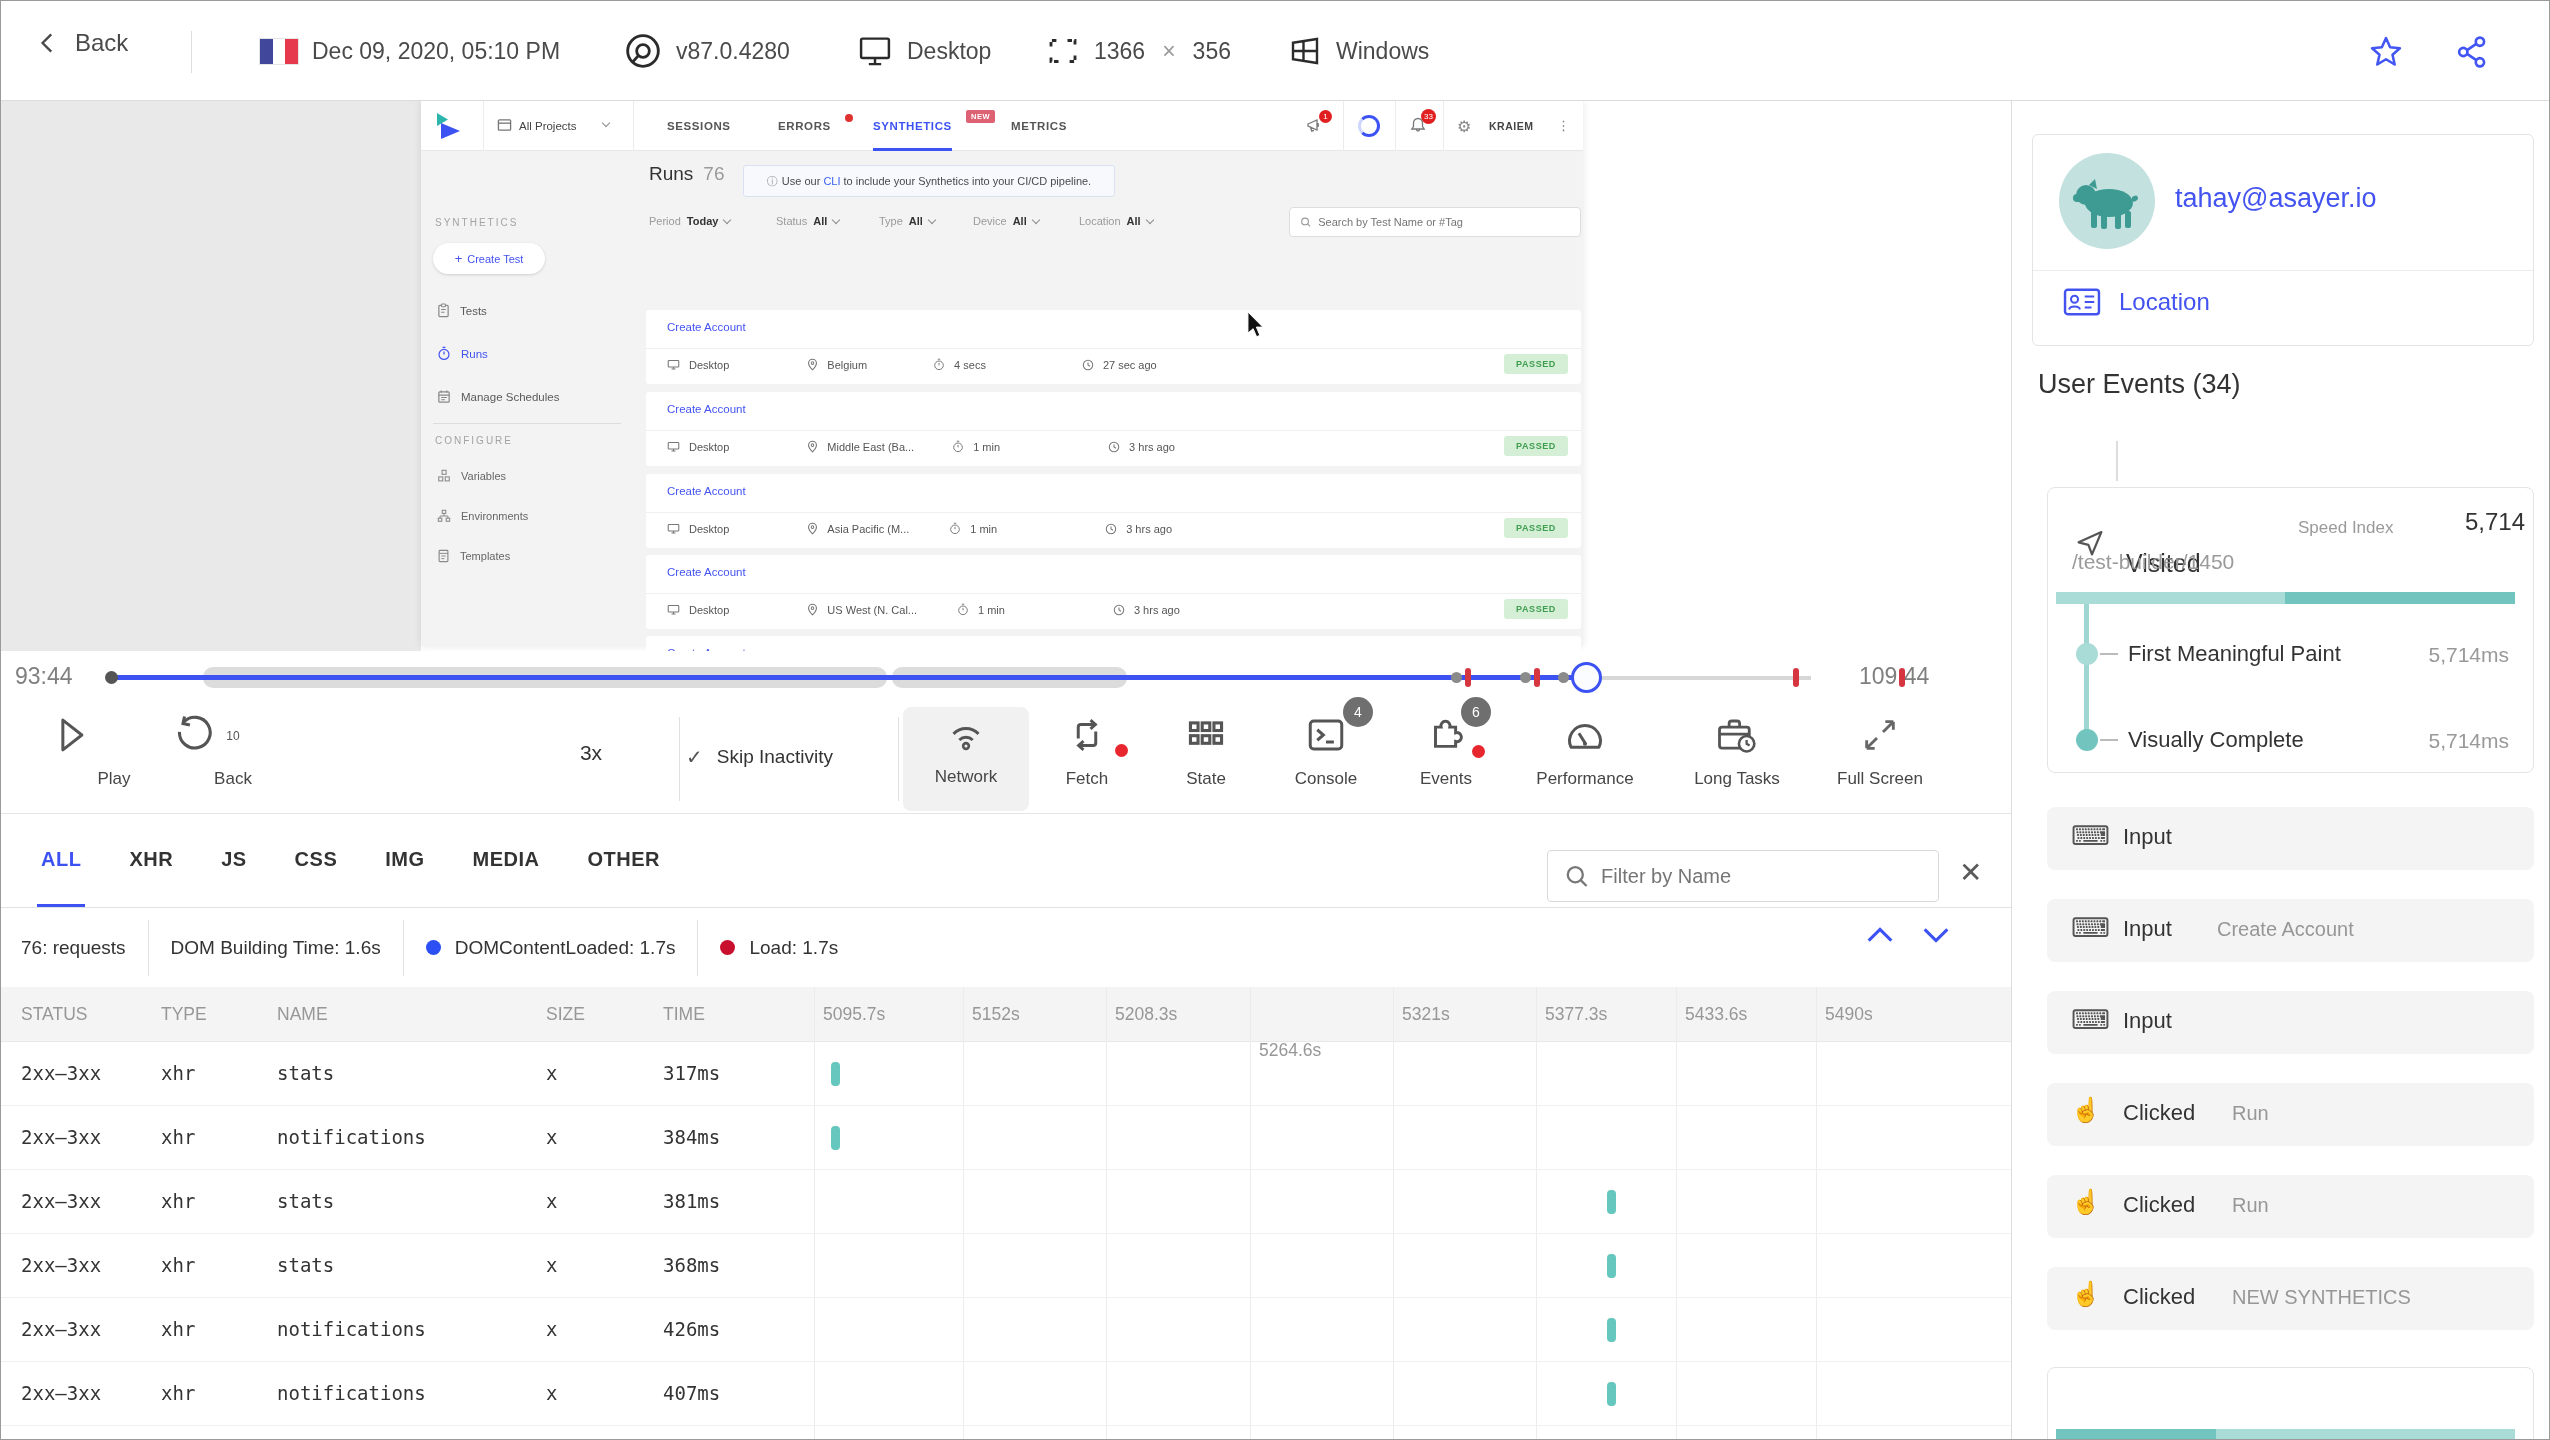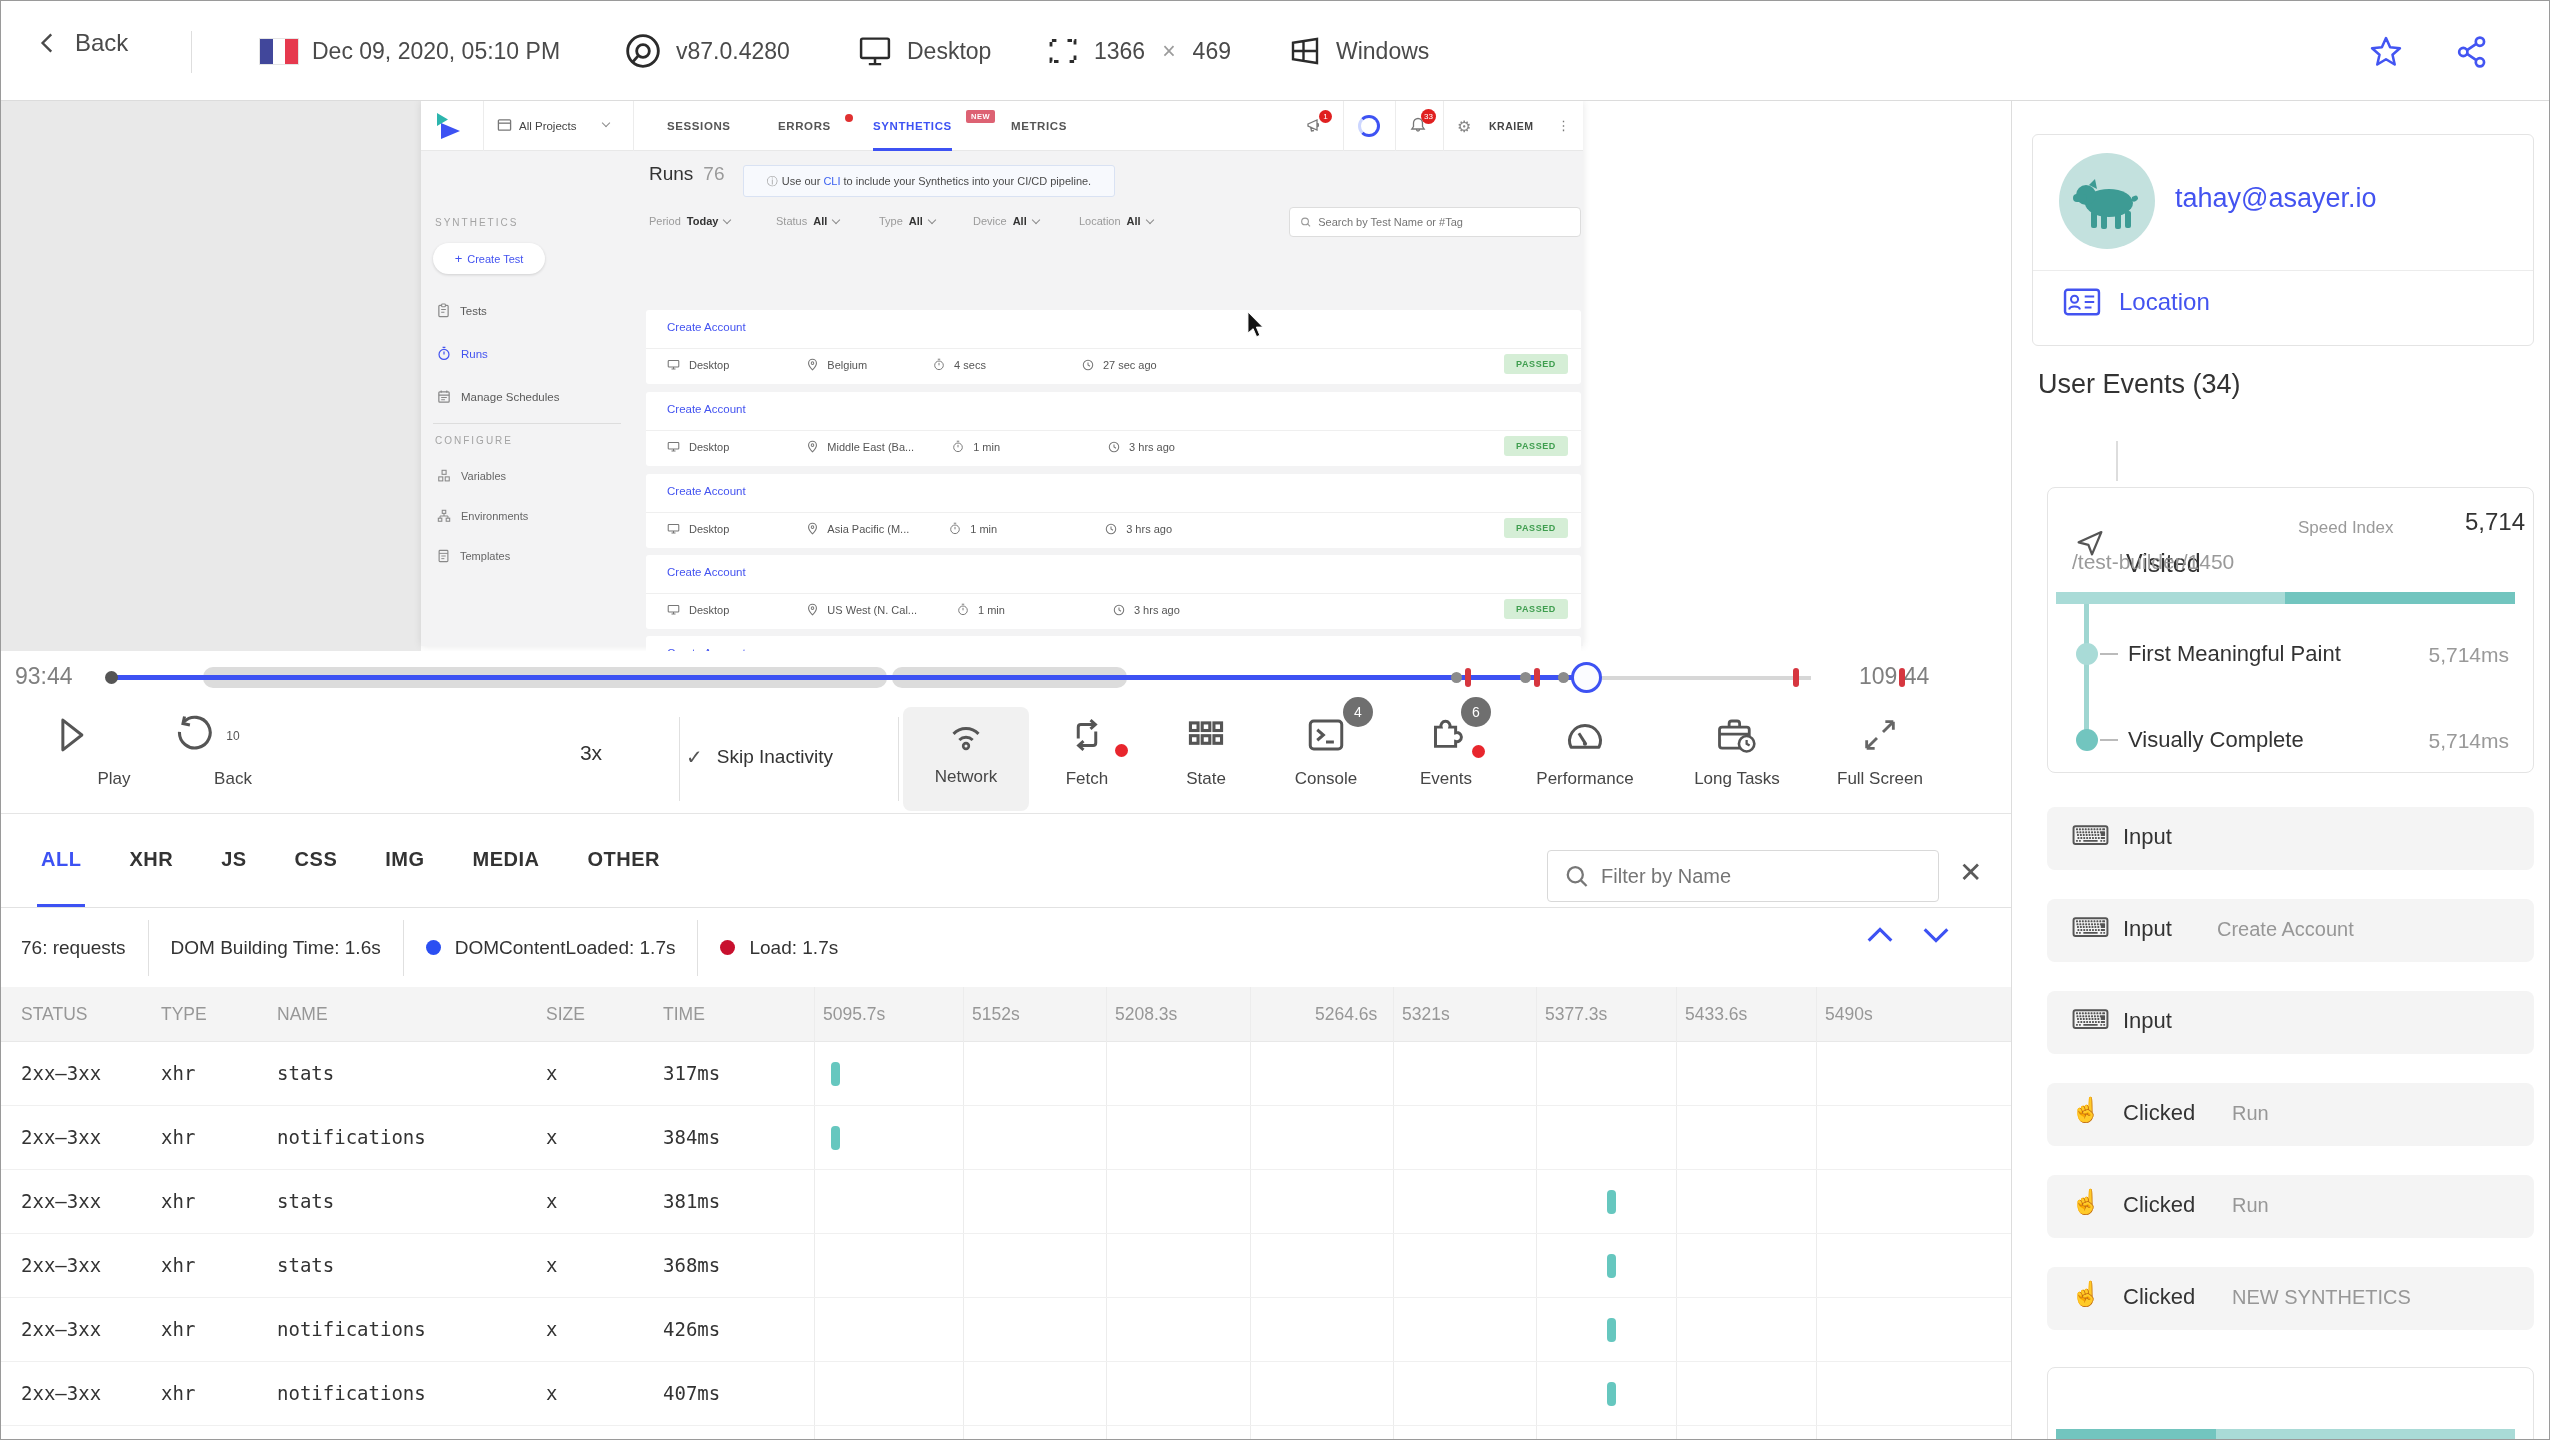--- a/index.html
+++ b/index.html
@@ -171,21 +171,21 @@
       <path d="M12 15.5 V19 M8 19.5 H16" fill="none" stroke="#2b2b2b" stroke-width="1.6"></path>
     </svg>
     <span>Desktop</span>
   </div>
   <div class="tb-item" style="left:1044px;">
     <svg width="36" height="36" viewBox="0 0 24 24">
       <path d="M4 9 V5 H9 M15 5 H20 V9 M20 15 V19 H15 M9 19 H4 V15" fill="none" stroke="#2b2b2b" stroke-width="1.9" stroke-dasharray="3 1.6"></path>
     </svg>
     <span>1366</span>
     <span id="res-x">×</span>
-    <span>469</span>
+    <span>356</span>
   </div>
   <div class="tb-item" style="left:1286px;">
     <svg width="36" height="36" viewBox="0 0 24 24">
       <path d="M4 6.5 L20 4 V20 L4 17.5 Z M11 5 V19 M4 12 H20" fill="none" stroke="#2b2b2b" stroke-width="1.6"></path>
     </svg>
     <span>Windows</span>
   </div>
   <div class="tb-icon-btn" style="left:2366px;">
     <svg width="38" height="38" viewBox="0 0 24 24">
         <path d="M12 3.2 L14.6 9 L20.8 9.6 L16.1 13.7 L17.5 19.9 L12 16.6 L6.5 19.9 L7.9 13.7 L3.2 9.6 L9.4 9 Z" fill="none" stroke="#4355f2" stroke-width="1.6" stroke-linejoin="round"></path>
@@ -639,21 +639,21 @@
 
   <div id="nhead">
     <span class="c-status">STATUS</span>
     <span class="c-type">TYPE</span>
     <span class="c-name">NAME</span>
     <span class="c-size">SIZE</span>
     <span class="c-time">TIME</span>
     <span style="left:822px;">5095.7s</span>
     <span style="left:971px;">5152s</span>
     <span style="left:1114px;">5208.3s</span>
-    <span style="left:1314px;">5264.6s</span>
+    <span style="left:1258px;margin-top:36px;">5264.6s</span>
     <span style="left:1401px;">5321s</span>
     <span style="left:1544px;">5377.3s</span>
     <span style="left:1684px;">5433.6s</span>
     <span style="left:1824px;">5490s</span>
   </div>
   <div class="gl" style="left:813px;"></div>
   <div class="gl" style="left:962px;"></div>
   <div class="gl" style="left:1105px;"></div>
   <div class="gl" style="left:1249px;"></div>
   <div class="gl" style="left:1392px;"></div>

